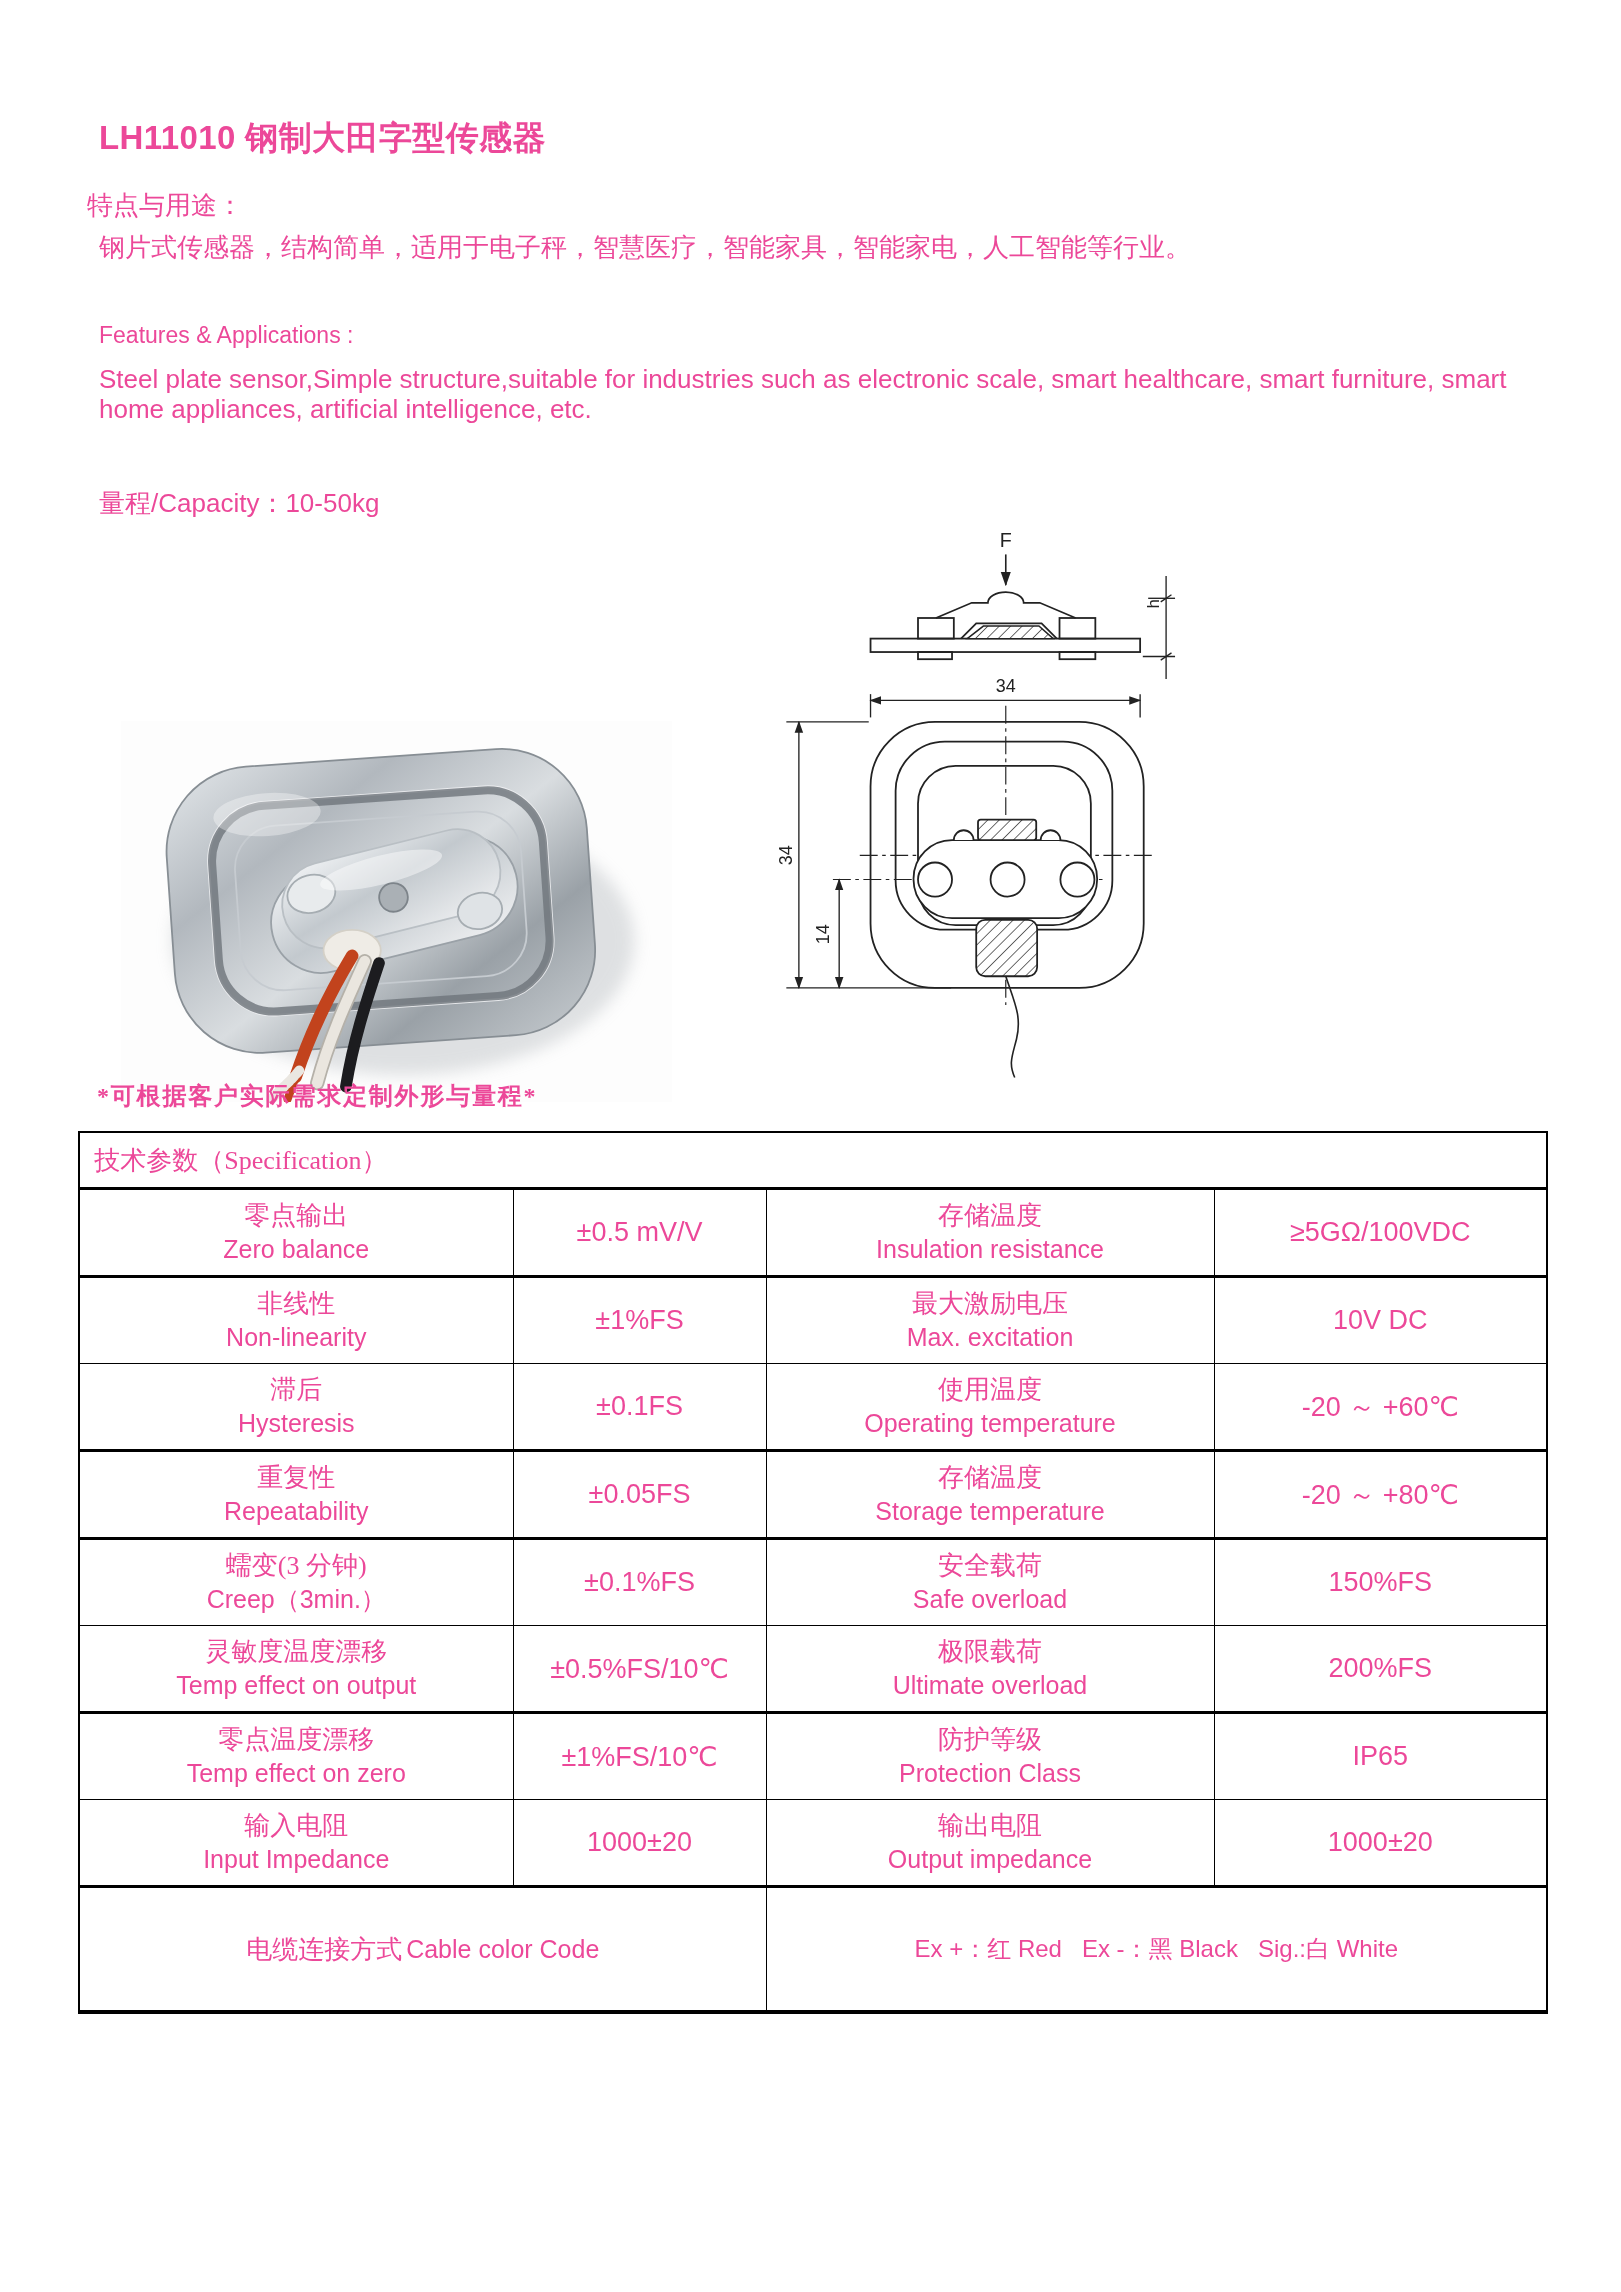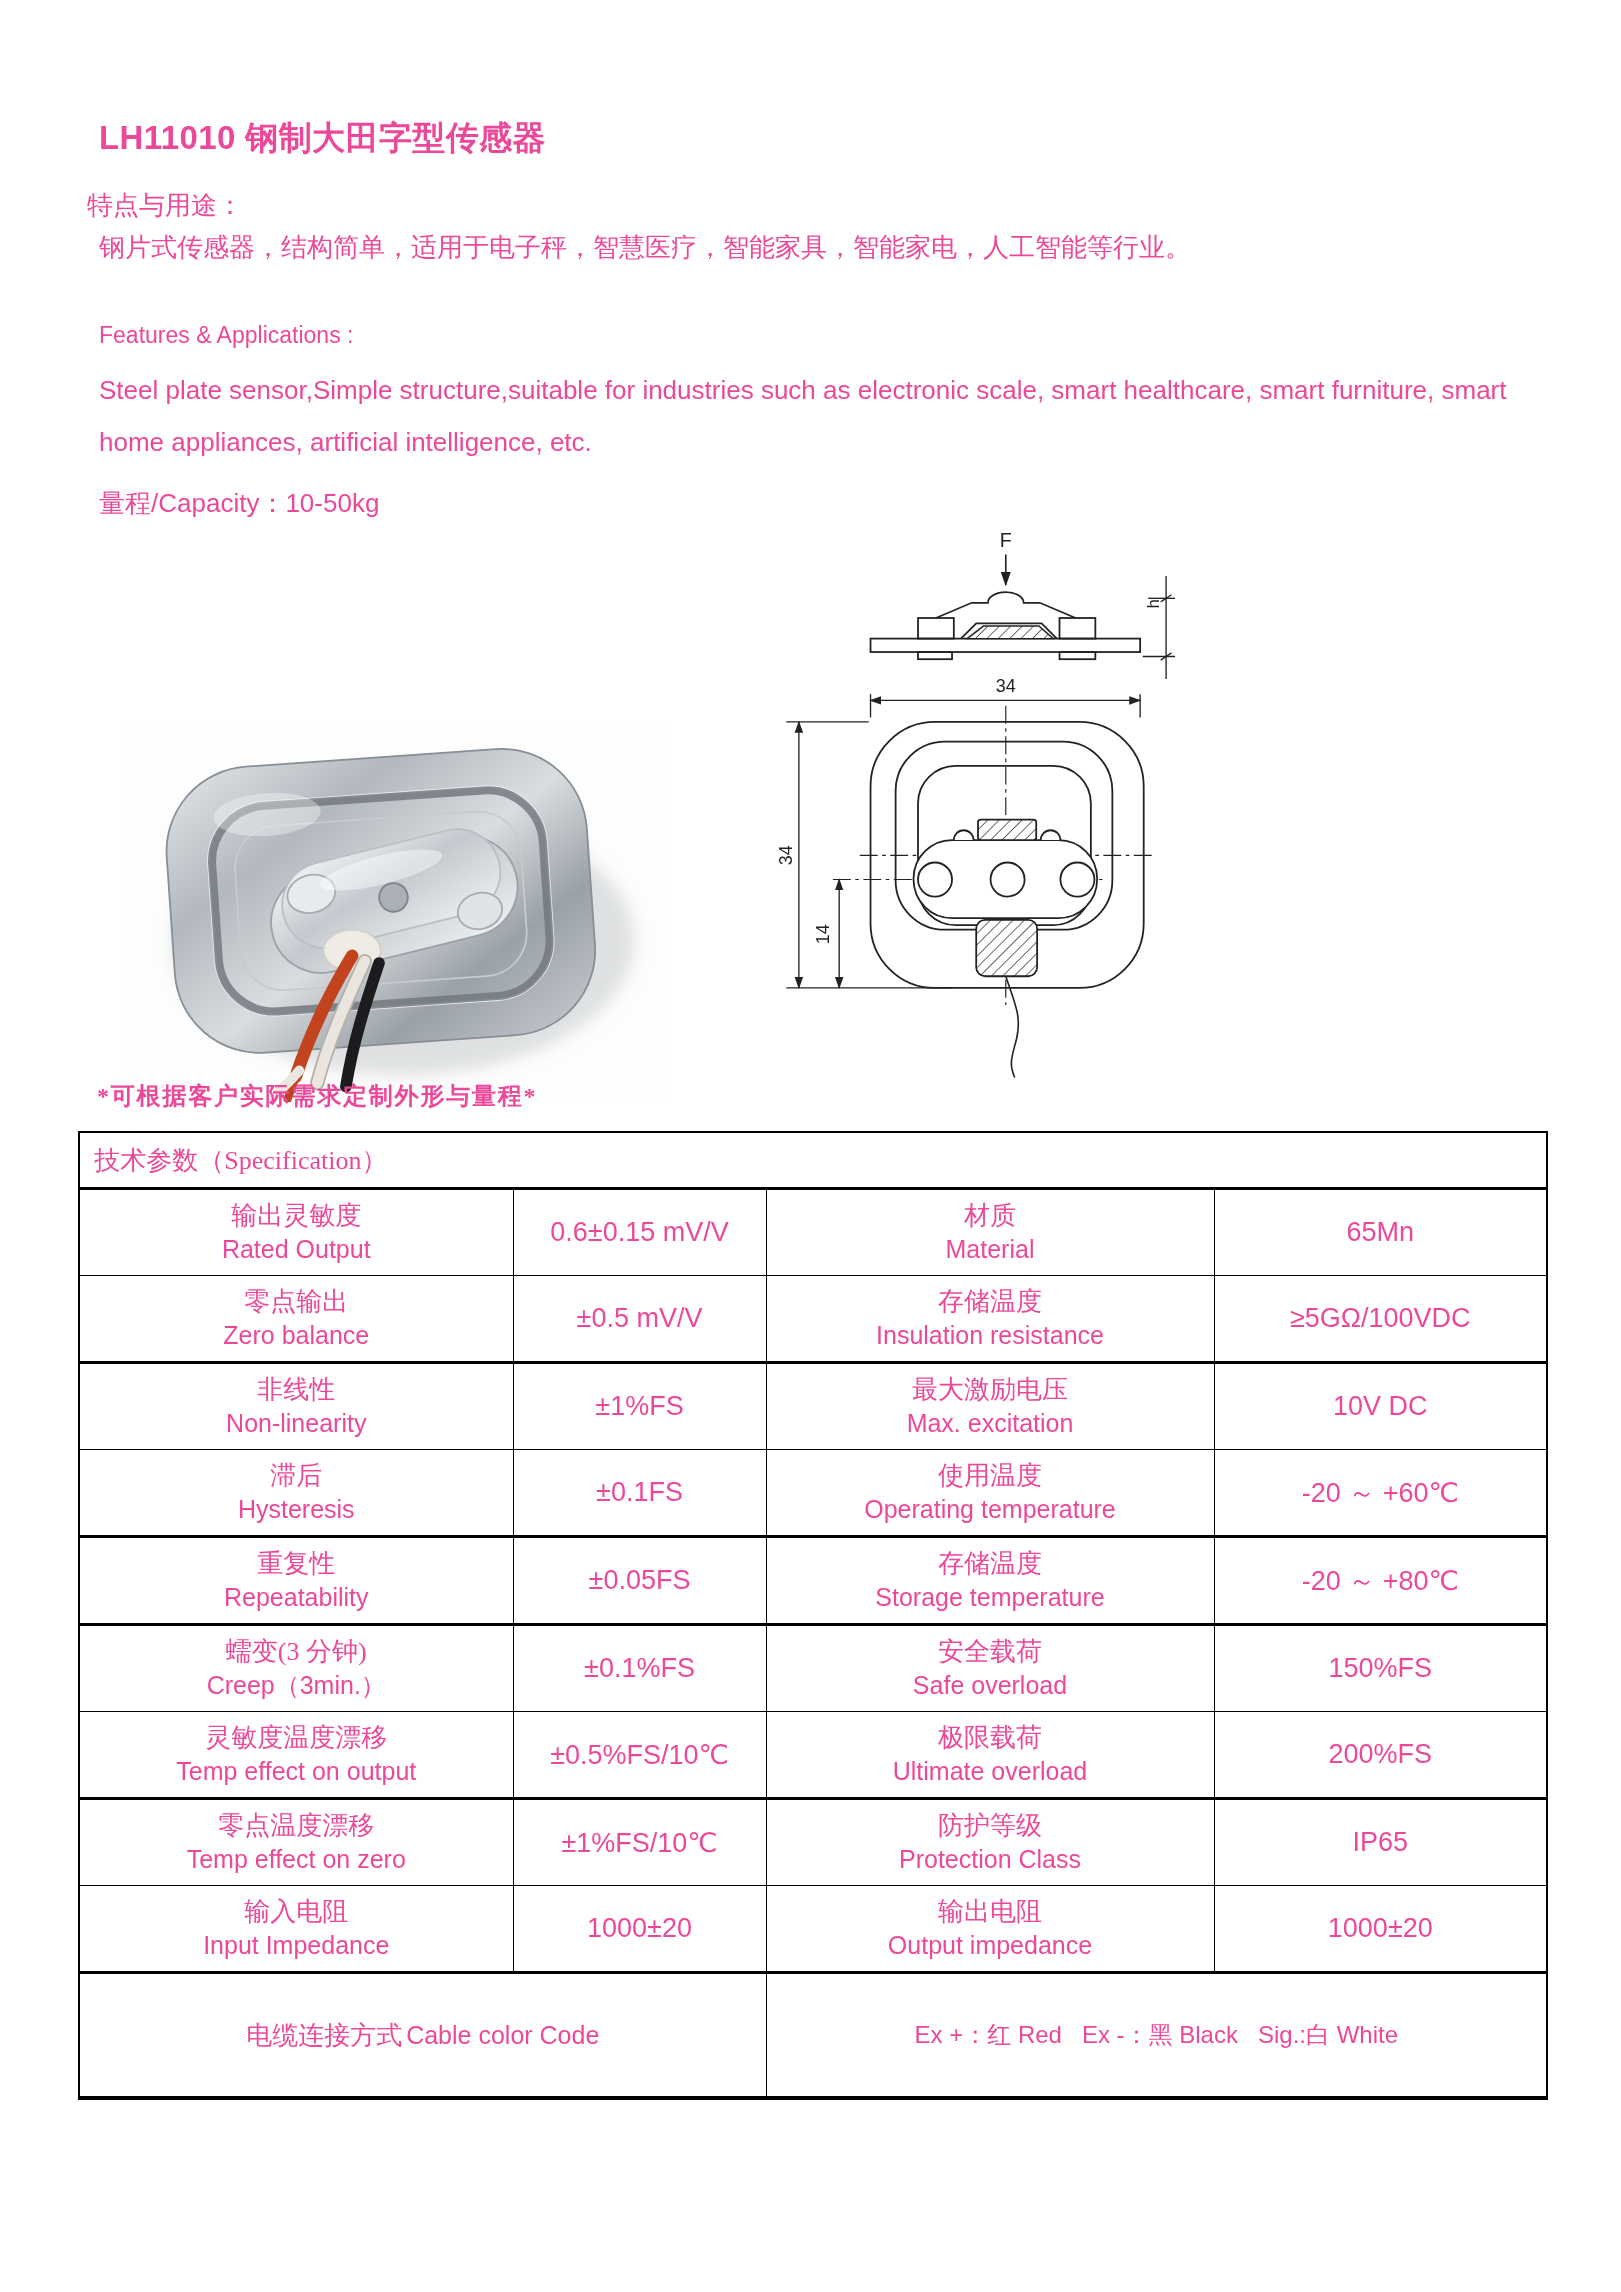--- a/index.html
+++ b/index.html
@@ -13,21 +13,21 @@
     color:#ec4899;
     overflow:hidden;
   }
   .zh { font-family:"Liberation Serif","DejaVu Serif",serif; }
   .abs { position:absolute; }
 
   .title { left:99px; top:116px; font-size:33px; font-weight:bold; letter-spacing:0.4px; }
   .zh-heading { left:87px; top:188px; font-size:26px; }
   .zh-body { left:99px; top:230px; font-size:26px; width:1451px; }
   .en-heading { left:99px; top:322px; font-size:23px; }
-  .en-body { left:99px; top:364px; font-size:26px; width:1473px; line-height:52px; }
+  .en-body { left:99px; top:364px; font-size:26px; width:1473px; line-height:30px; }
   .capacity { left:99px; top:486px; font-size:26px; }
   .photo-note { left:97px; top:1080px; font-size:24px; font-weight:600; letter-spacing:1.8px; }
 
   .photo-svg { left:121px; top:721px; }
   .draw-svg { left:779px; top:515px; }
 
   table.spec {
     position:absolute; left:78px; top:1131px;
     width:1468px;
     border-collapse:collapse;
@@ -194,32 +194,20 @@
         <col style="width:434px">
         <col style="width:253px">
         <col style="width:448px">
         <col style="width:333px">
       </colgroup>
     <tbody>
         <tr class="t-row">
       <td colspan="4" class="zh">技术参数（Specification）</td>
     </tr>
 
-    <tr class="d-row">
-      <td>
-            <div class="p-zh zh">输出灵敏度</div>
-            <div class="p-en">Rated Output</div>
-          </td>
-      <td class="val">0.6±0.15 mV/V</td>
-      <td>
-            <div class="p-zh zh">材质</div>
-            <div class="p-en">Material</div>
-          </td>
-      <td class="val">65Mn</td>
-    </tr>
     <tr class="d-row thick">
       <td>
             <div class="p-zh zh">零点输出</div>
             <div class="p-en">Zero balance</div>
           </td>
       <td class="val">±0.5 mV/V</td>
       <td>
             <div class="p-zh zh">存储温度</div>
             <div class="p-en">Insulation resistance</div>
           </td>

